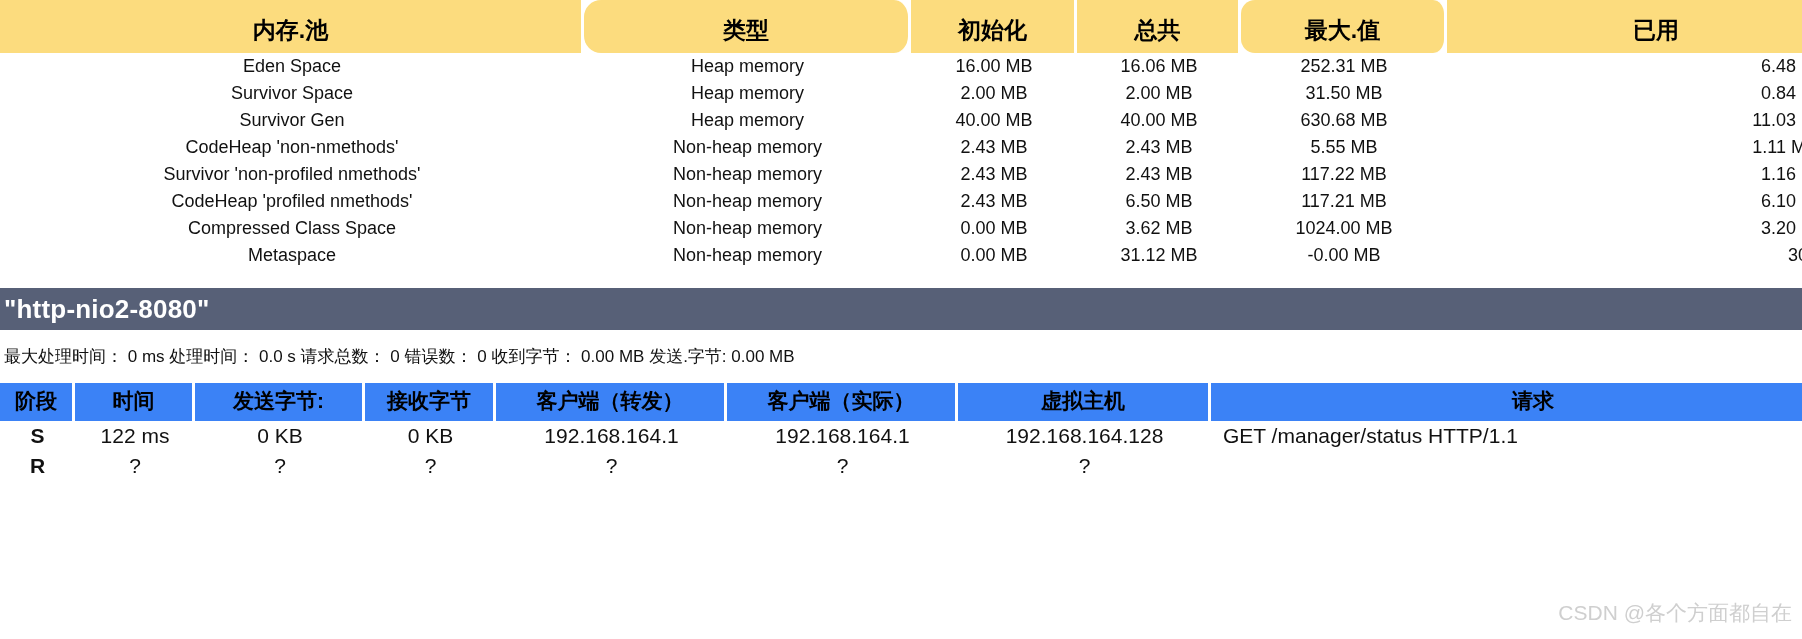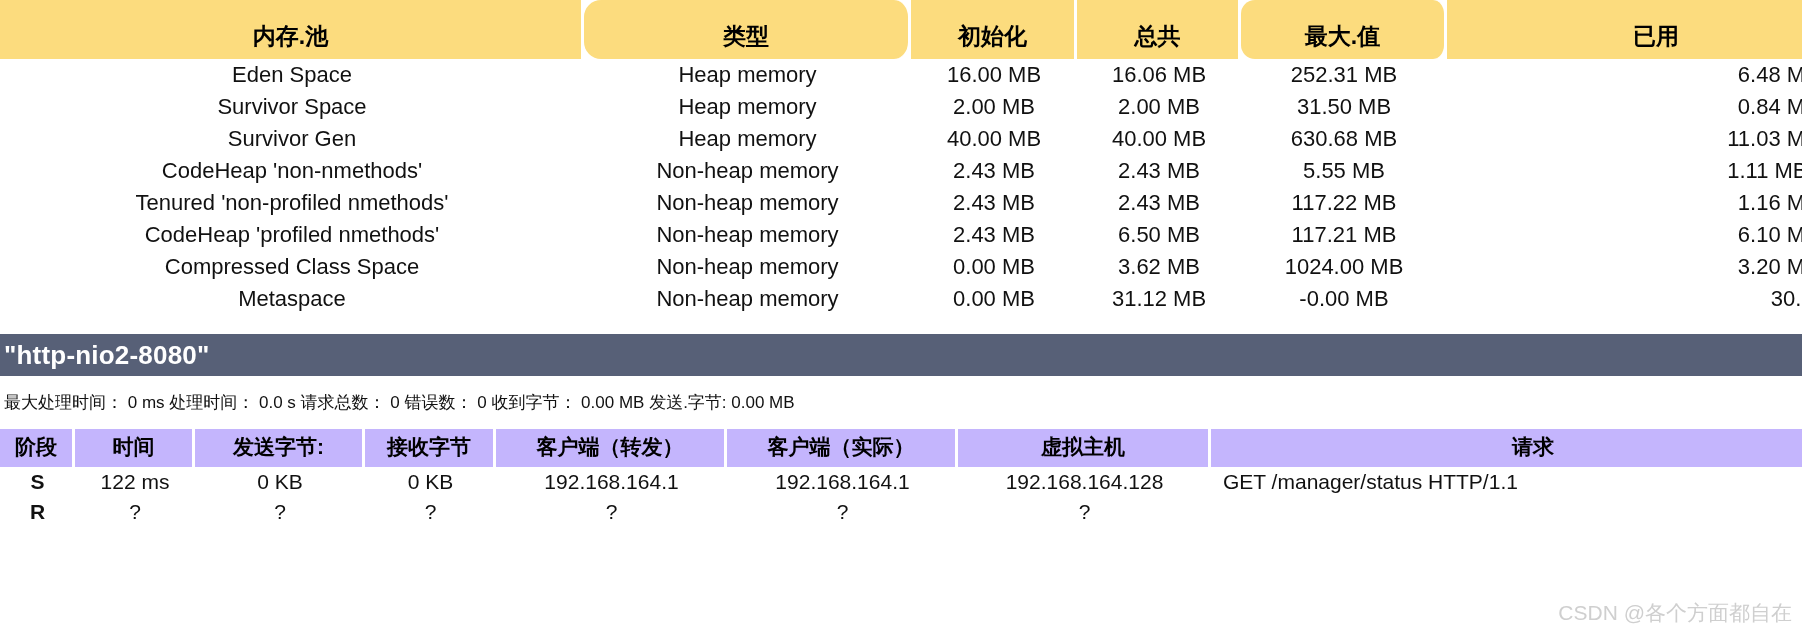--- a/index.html
+++ b/index.html
@@ -19,27 +19,27 @@
     border-collapse:separate;
     border-spacing:0;
     table-layout:fixed;
   }
   .mem-table th{
     background:#FCDC7E;
     color:#000;
     font-size:23px;
     font-weight:bold;
     text-align:center;
-    padding:21px 4px 7px 4px;
+    padding:15px 4px 7px 4px;
     border-right:3px solid #ffffff;
     white-space:nowrap;
   }
   .mem-table th:last-child{border-right:none;}
   .mem-table td{
-    font-size:22px;
+    font-size:18px;
     text-align:center;
     padding:3px 0;
     white-space:nowrap;
     color:#111;
   }
   .mem-table td.num{text-align:center;}
   .mem-table td.used{text-align:right;padding-right:0;}
 
   
   .c-pool{width:573px;}
@@ -77,21 +77,21 @@
 
   
   .req-wrap{margin-top:14px;}
   .req-table{
     width:1802px;
     border-collapse:separate;
     border-spacing:0;
     table-layout:fixed;
   }
   .req-table th{
-    background:#c4b5fd;
+    background:#3b82f6;
     color:#000;
     font-size:21px;
     font-weight:bold;
     text-align:center;
     padding:4px 2px 6px 2px;
     border-right:3px solid #ffffff;
     white-space:nowrap;
   }
   .req-table th:last-child{border-right:none;}
   .req-table td{
@@ -173,21 +173,21 @@
       </tr>
       <tr>
         <td>CodeHeap 'non-nmethods'</td>
         <td>Non-heap memory</td>
         <td class="num">2.43 MB</td>
         <td class="num">2.43 MB</td>
         <td class="num">5.55 MB</td>
         <td class="used">1.11 MB (20%</td>
       </tr>
       <tr>
-        <td>Tenured 'non-profiled nmethods'</td>
+        <td>Survivor 'non-profiled nmethods'</td>
         <td>Non-heap memory</td>
         <td class="num">2.43 MB</td>
         <td class="num">2.43 MB</td>
         <td class="num">117.22 MB</td>
         <td class="used">1.16 MB (0%</td>
       </tr>
       <tr>
         <td>CodeHeap 'profiled nmethods'</td>
         <td>Non-heap memory</td>
         <td class="num">2.43 MB</td>

